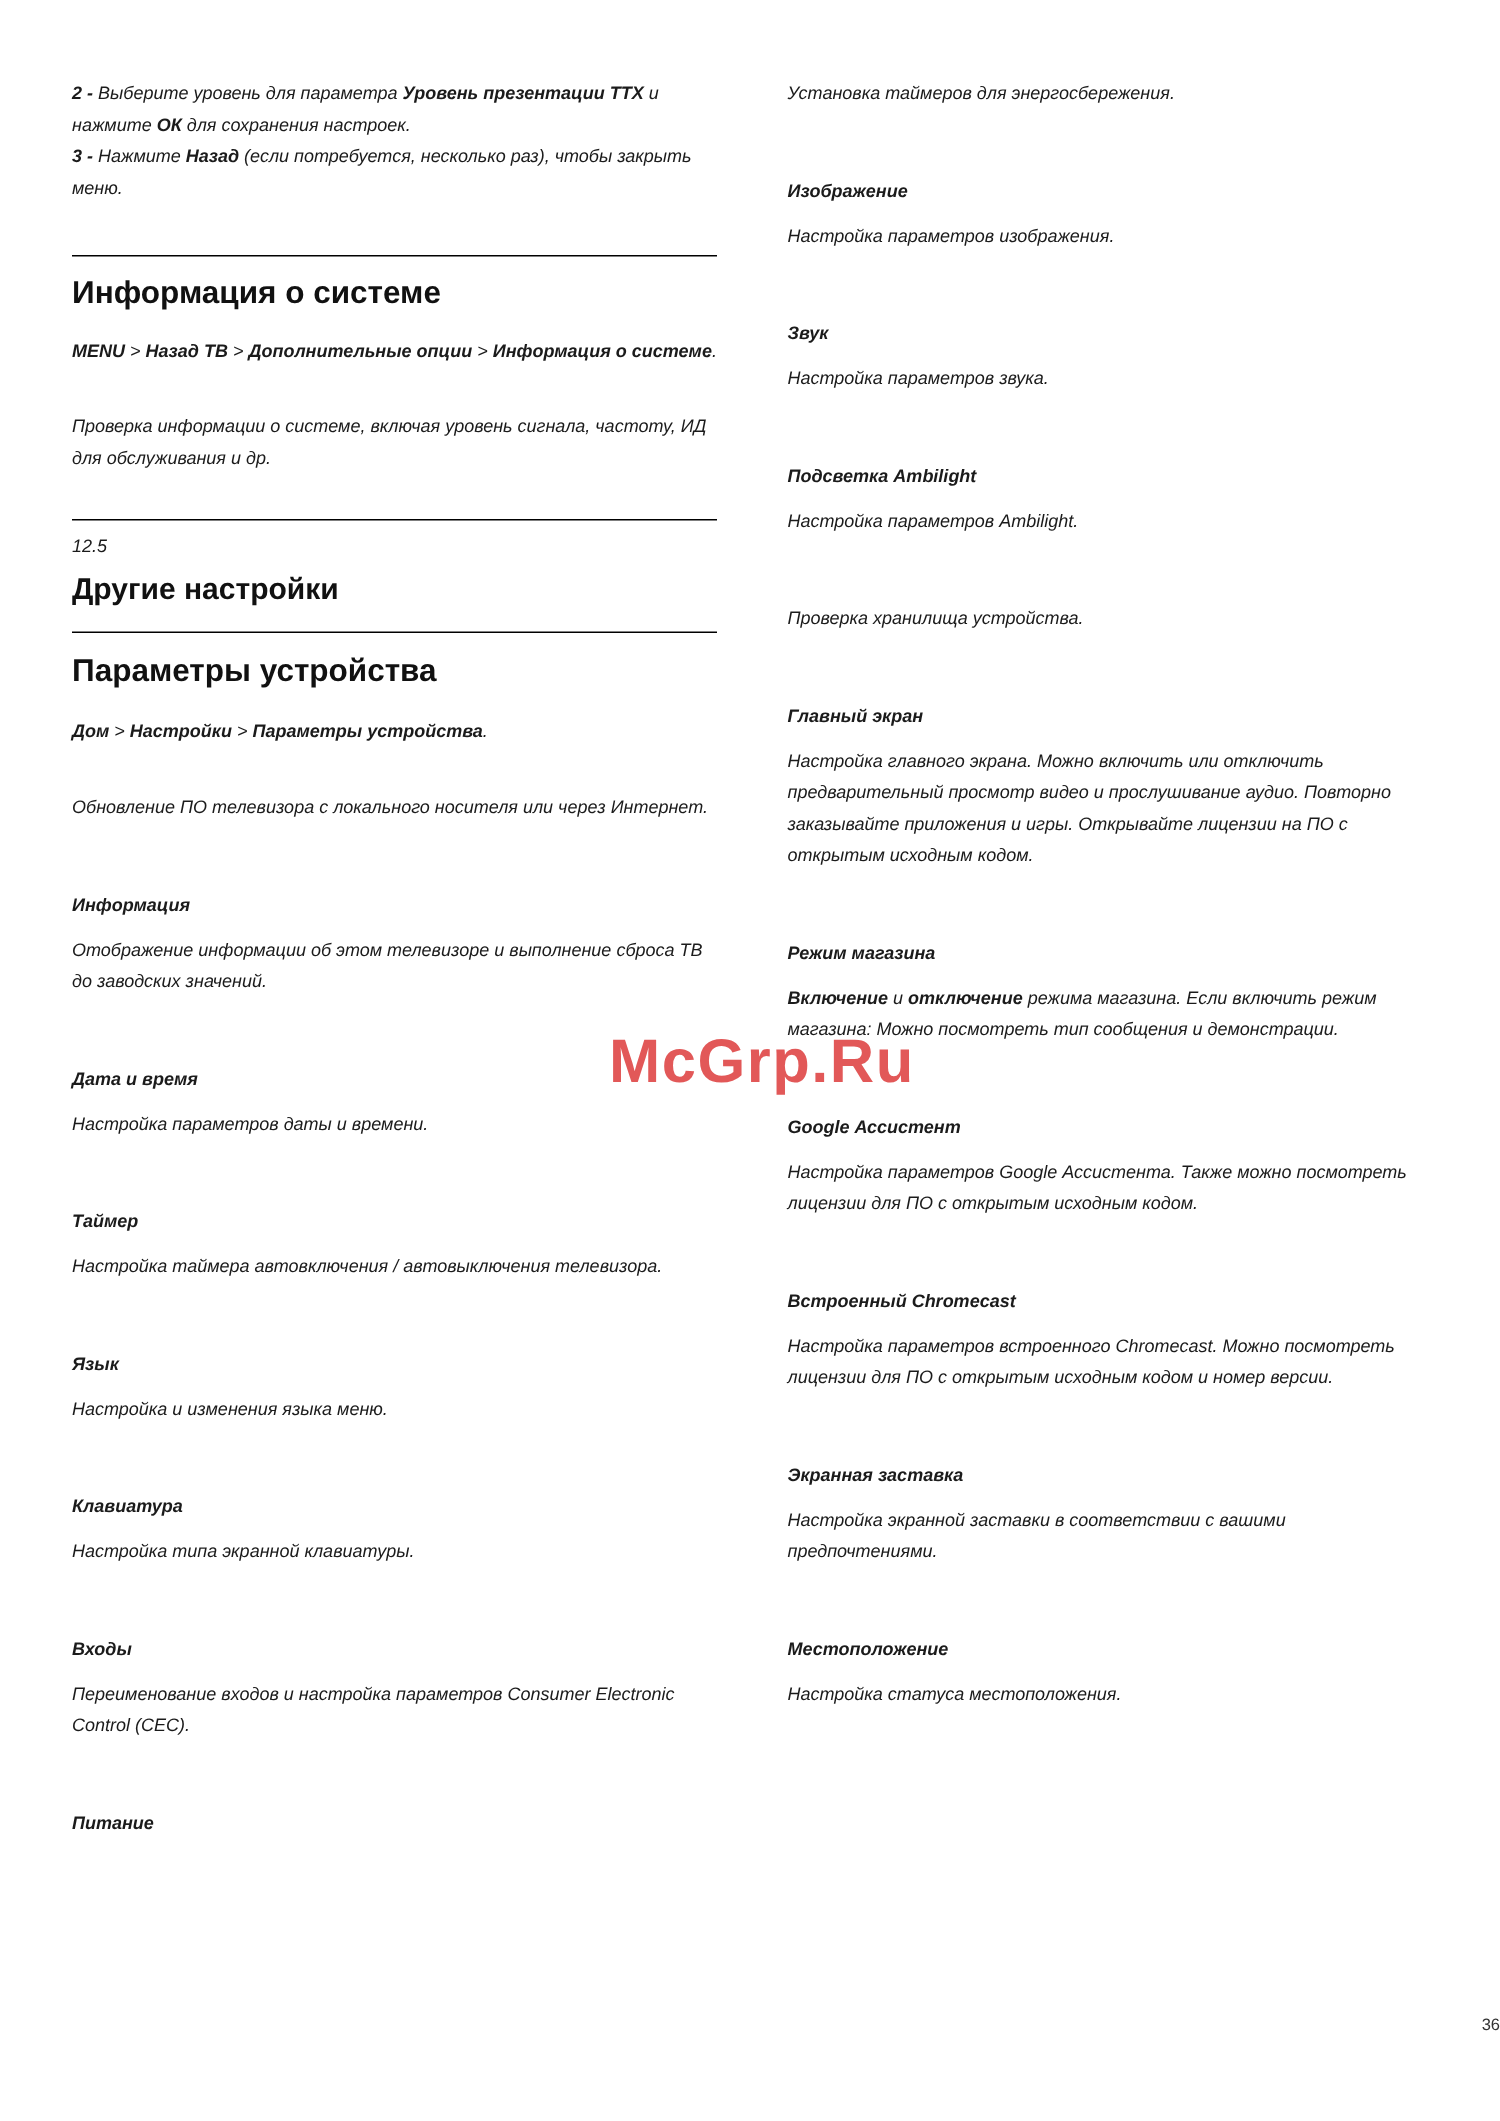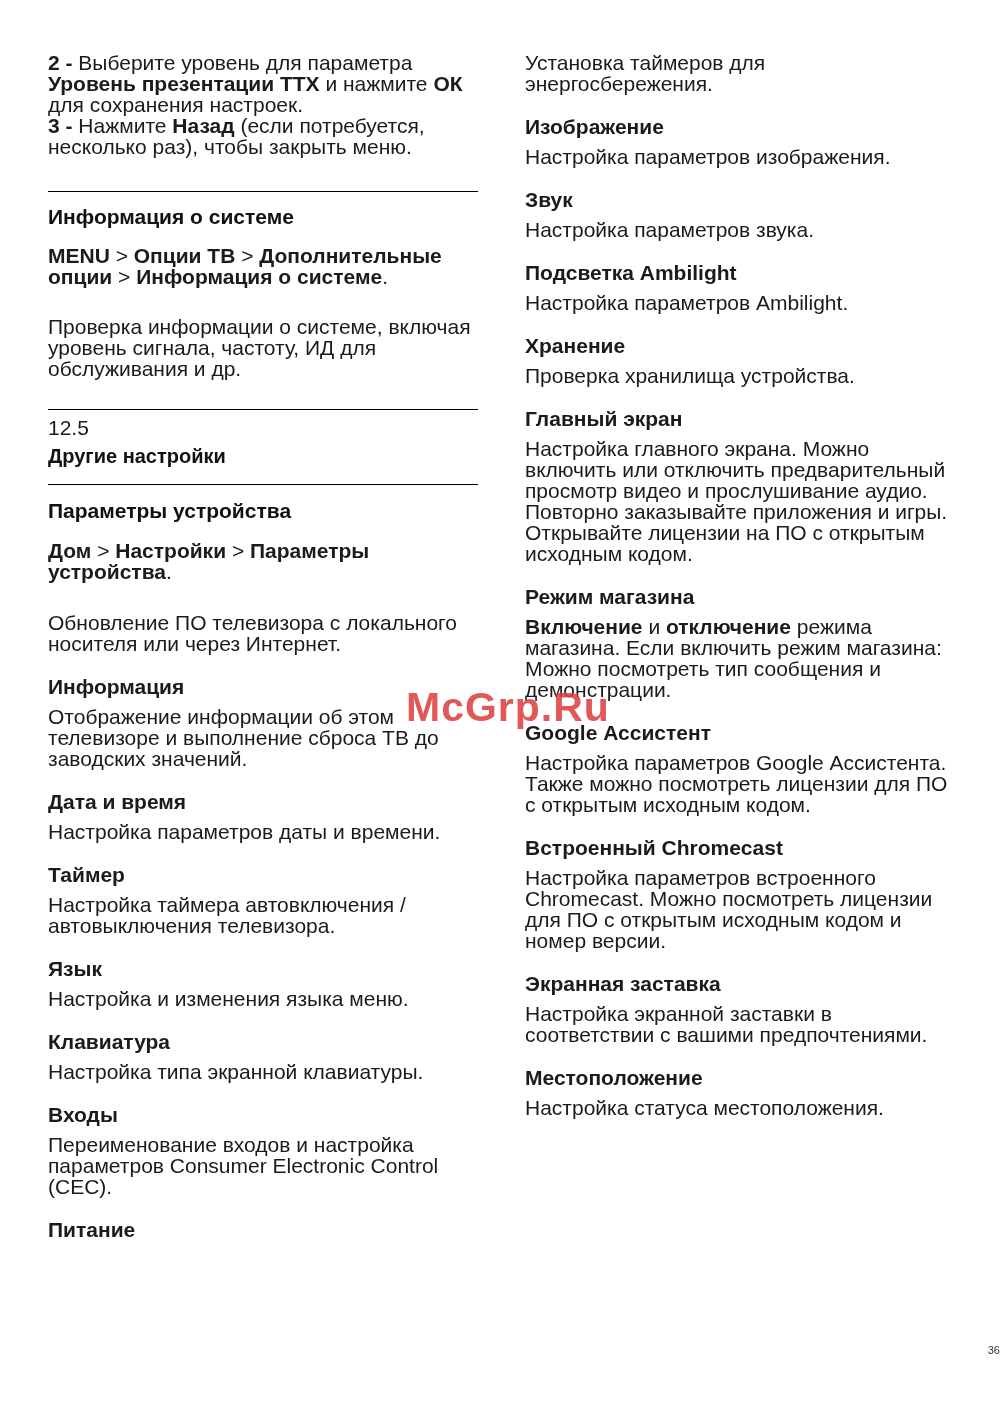--- a/index.html
+++ b/index.html
@@ -6,35 +6,35 @@
   html, body { width: 1000px; height: 1414px; }
   body {
     background: #ffffff;
     font-family: "Liberation Sans", sans-serif;
     color: #1b1b1b;
     position: relative;
     overflow: hidden;
   }
   .page { display: flex; padding: 52px 45px 0 48px; gap: 47px; }
   .col { width: 430px; flex: 0 0 430px; }
-  p.body { font-size: 21px; line-height: 21px; }
+  p.body { font-size: 12px; line-height: 21px; font-style: italic; }
   b { font-weight: bold; }
   .step3 { margin-top: 0; }
   hr.rule { border: none; border-top: 1px solid #000; height: 0; }
   .rule1 { margin-top: 34px; }
   .rule2 { margin-top: 30px; }
   .rule3 { margin-top: 10px; }
   h2 { font-size: 21px; line-height: 25px; font-weight: bold; margin-top: 12px; color: #111; }
   .subheading { margin-top: 13px; }
   .breadcrumb { margin-top: 16px; }
   .breadcrumb2 { margin-top: 17px; }
   .section-body { margin-top: 29px; }
   .chapter-number { margin-top: 7px; font-size: 14px; line-height: 18px; }
   h1 { font-size: 20px; line-height: 36px; font-weight: bold; color: #111; }
-  .item { margin-top: 22px; }
+  .item { margin-top: 44px; }
   .item-first-left { margin-top: 30px; }
   .item .title { font-weight: bold; }
   .item .desc { margin-top: 9px; }
   .watermark {
     position: absolute;
     left: 406px;
     top: 684px;
     font-size: 41px;
     font-weight: bold;
     color: #dd3c3c;
@@ -60,21 +60,21 @@
   <div class="col">
 
     <p class="body"><b>2 - </b><span>Выберите уровень для параметра </span><b>Уровень презентации ТТХ</b><span> и нажмите </span><b>ОК</b><span> для сохранения настроек.</span></p>
 
     <p class="body step3"><b>3 - </b><span>Нажмите </span><b>Назад</b><span> (если потребуется, несколько раз), чтобы закрыть меню.</span></p>
 
     <hr class="rule rule1">
 
     <h2>Информация о системе</h2>
 
-    <p class="body breadcrumb"><b>MENU</b><span> &gt; </span><b>Опции ТВ</b><span> &gt; </span><b>Дополнительные опции</b><span> &gt; </span><b>Информация о системе</b><span>.</span></p>
+    <p class="body breadcrumb"><b>MENU</b><span> &gt; </span><b>Назад ТВ</b><span> &gt; </span><b>Дополнительные опции</b><span> &gt; </span><b>Информация о системе</b><span>.</span></p>
 
     <p class="body section-body">Проверка информации о системе, включая уровень сигнала, частоту, ИД для обслуживания и др.</p>
 
     <hr class="rule rule2">
 
     <p class="body chapter-number">12.5</p>
     <h1>Другие настройки</h1>
 
     <hr class="rule rule3">
 
@@ -135,21 +135,20 @@
       <p class="body title">Звук</p>
       <p class="body desc">Настройка параметров звука.</p>
     </div>
 
     <div class="item">
       <p class="body title">Подсветка Ambilight</p>
       <p class="body desc">Настройка параметров Ambilight.</p>
     </div>
 
     <div class="item">
-      <p class="body title">Хранение</p>
       <p class="body desc">Проверка хранилища устройства.</p>
     </div>
 
     <div class="item">
       <p class="body title">Главный экран</p>
       <p class="body desc">Настройка главного экрана. Можно включить или отключить предварительный просмотр видео и прослушивание аудио. Повторно заказывайте приложения и игры. Открывайте лицензии на ПО с открытым исходным кодом.</p>
     </div>
 
     <div class="item">
       <p class="body title">Режим магазина</p>

